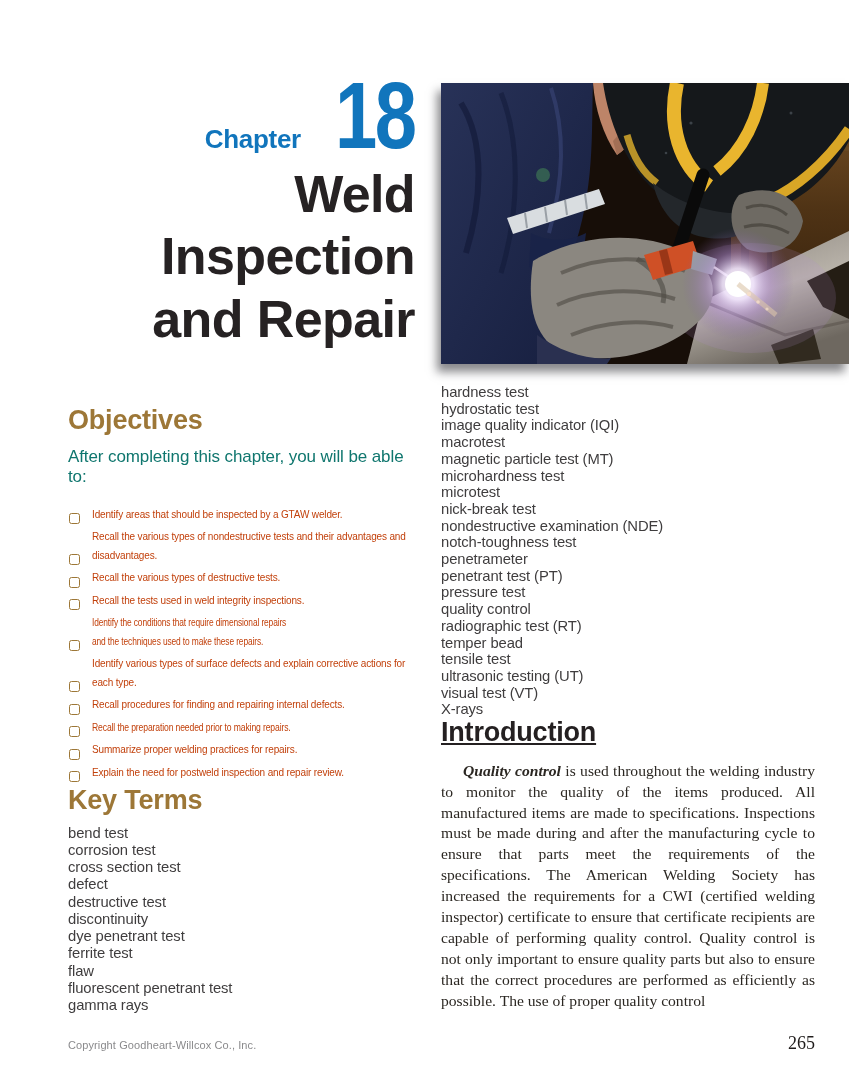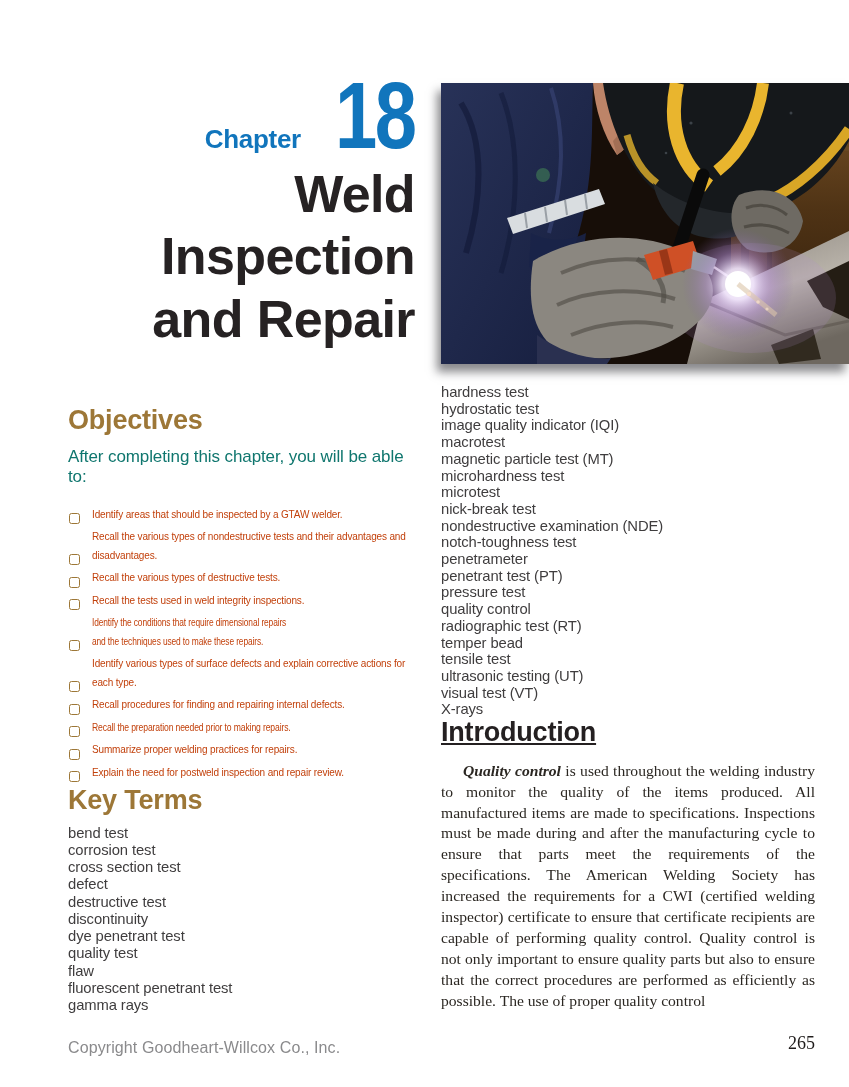--- a/index.html
+++ b/index.html
@@ -67,21 +67,21 @@
 
   .intro-head{margin-top:27px;text-decoration:underline;}
   .intro-para{
     margin:13px 0 0 0;font-family:"Liberation Serif",serif;font-size:15.6px;
     line-height:20.9px;color:#2b2722;text-align:justify;text-indent:22px;
   }
   .lead-term{font-weight:bold;font-style:italic;}
 
   
   .footer-copyright{
-    position:absolute;left:68px;top:1039px;font-size:16px;color:#8a8a8c;letter-spacing:0.1px;
+    position:absolute;left:68px;top:1039px;font-size:11px;color:#8a8a8c;letter-spacing:0.1px;
   }
   .footer-pagenum{
     position:absolute;right:34px;top:1033px;font-family:"Liberation Serif",serif;
     font-weight:normal;font-size:18px;color:#1f1c1b;
   }
 </style>
 </head>
 <body>
 
 <div class="page">
@@ -235,21 +235,21 @@
 
     <h2 class="section brown key-terms-head">Key Terms</h2>
     <ul class="terms left">
         <li>bend test</li>
         <li>corrosion test</li>
         <li>cross section test</li>
         <li>defect</li>
         <li>destructive test</li>
         <li>discontinuity</li>
         <li>dye penetrant test</li>
-        <li>quality test</li>
+        <li>ferrite test</li>
         <li>flaw</li>
         <li>fluorescent penetrant test</li>
         <li>gamma rays</li>
       </ul>
   </div>
 
   <div class="right-col">
     <ul class="terms right">
         <li>hardness test</li>
         <li>hydrostatic test</li>

